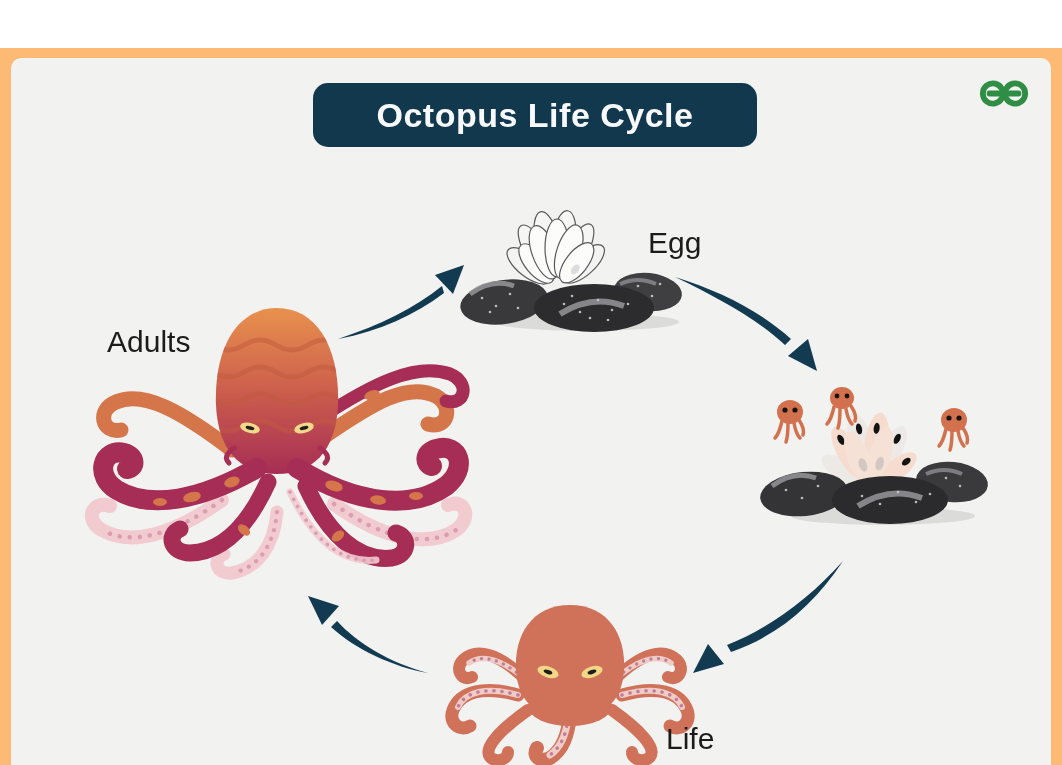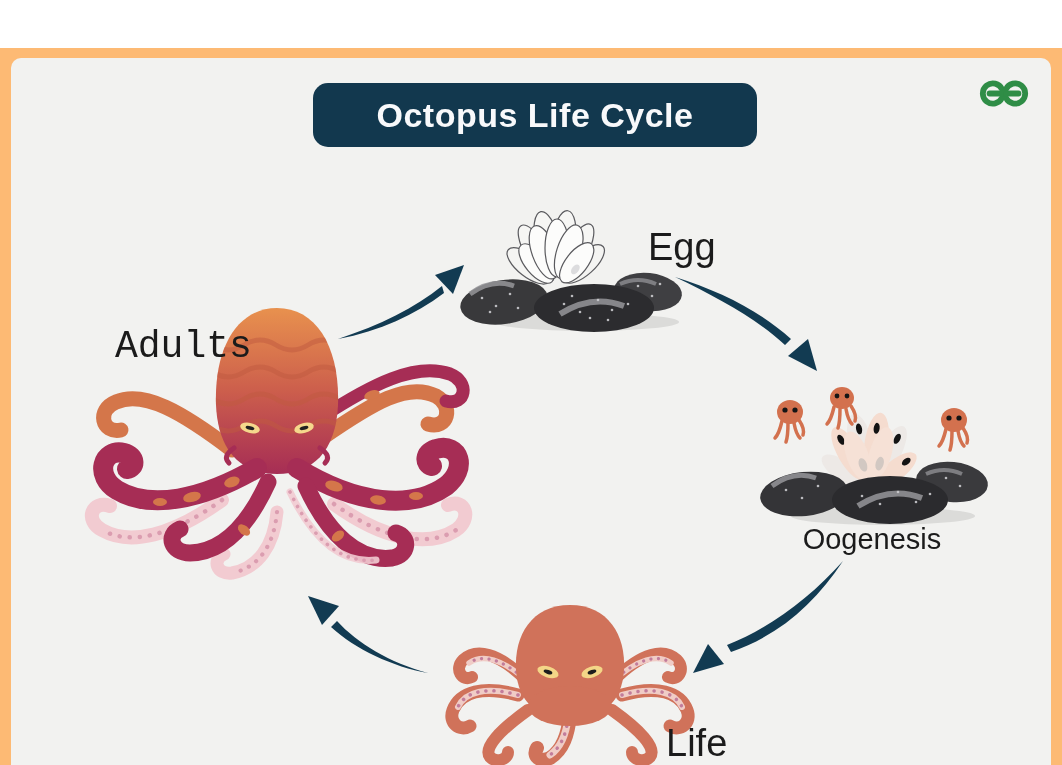--- a/index.html
+++ b/index.html
@@ -3,21 +3,21 @@
 <meta charset="utf-8">
 <style>
   html,body{margin:0;padding:0;background:#ffffff;}
   .canvas{position:relative;width:1062px;height:765px;background:#fdba74;overflow:hidden;
           font-family:"Liberation Sans",sans-serif;margin-top:48px;}
   .panel{position:absolute;left:11px;top:10px;right:11px;bottom:13px;background:#f2f2f0;border-radius:10px;}
   .title-banner{position:absolute;left:313px;top:35px;width:444px;height:64px;background:#12384E;
                 border-radius:15px;display:flex;align-items:center;justify-content:center;}
   .title-banner span{color:#F8F9FB;font-size:34px;font-weight:700;letter-spacing:.5px;}
   .logo{position:absolute;left:975px;top:32px;width:58px;height:27px;}
-  .stage-label{position:absolute;color:#1b1b1b;font-size:38px;font-weight:400;white-space:nowrap;}
+  .stage-label{position:absolute;color:#1b1b1b;font-size:30px;font-weight:400;white-space:nowrap;}
   .fig{position:absolute;}
   .arrow{position:absolute;}
 </style>
 </head>
 <body>
 
 <div class="canvas">
   <div class="panel"></div>
 
   <div class="title-banner">
@@ -175,21 +175,20 @@
         <circle cx="60" cy="116" r="1.3"></circle>
       <circle cx="104" cy="126" r="1.3"></circle>
         <circle cx="122" cy="134" r="1.3"></circle>
         <circle cx="140" cy="122" r="1.3"></circle>
       <circle cx="158" cy="132" r="1.3"></circle>
         <circle cx="172" cy="124" r="1.3"></circle>
         <circle cx="188" cy="108" r="1.3"></circle>
       <circle cx="202" cy="116" r="1.3"></circle>
     </g>
   </svg>
-  <div class="stage-label" style="left:792px;top:475px;width:160px;text-align:center;font-size:29px;">Oogenesis</div>
 
   <svg class="fig" style="left:438px;top:542px;width:265px;height:180px;" viewBox="0 0 265 180">
     <g stroke="#D0725A" fill="none" stroke-linecap="round">
       <path d="M88,90 C60,62 38,58 25,70 C16,79 24,92 34,87" stroke-width="12"></path>
       <path d="M176,90 C204,62 226,58 239,70 C248,79 240,92 230,87" stroke-width="12"></path>
       <path d="M80,105 C45,95 22,102 15,120 C10,133 22,142 32,136" stroke-width="13"></path>
       <path d="M184,105 C219,95 242,102 249,120 C254,133 242,142 232,136" stroke-width="13"></path>
       <path d="M90,120 C62,140 45,158 52,167 C58,173 70,170 70,162" stroke-width="12"></path>
       <path d="M174,120 C202,140 219,158 212,167 C206,173 194,170 194,162" stroke-width="12"></path>
       <path d="M132,125 C130,145 125,160 112,168 C102,173 94,166 99,158" stroke-width="14"></path>
@@ -267,21 +266,21 @@
       <ellipse cx="262" cy="186" rx="9" ry="5" transform="rotate(16 262 186)"></ellipse>
       <ellipse cx="306" cy="200" rx="8" ry="4.5" transform="rotate(10 306 200)"></ellipse>
       <ellipse cx="344" cy="196" rx="7" ry="4"></ellipse>
       <ellipse cx="172" cy="230" rx="7" ry="4.5" transform="rotate(40 172 230)"></ellipse>
       <ellipse cx="266" cy="236" rx="7" ry="4.5" transform="rotate(-38 266 236)"></ellipse>
       <ellipse cx="300" cy="95" rx="8" ry="4.5" transform="rotate(-18 300 95)"></ellipse>
     </g>
     <path d="M218,192 C240,238 268,264 304,260" stroke="#F2CBD1" stroke-width="7" fill="none" stroke-linecap="round" opacity="0.9"></path>
     <path d="M218,192 C240,238 268,264 304,260" stroke="#DB9DB0" stroke-width="3.6" fill="none" stroke-linecap="round" stroke-dasharray="0.1 8"></path>
   </svg>
-  <div class="stage-label" style="left:115px;top:277px;font-family:Liberation Mono, monospace;">Adults</div>
+  <div class="stage-label" style="left:107px;top:277px;">Adults</div>
 
   <svg class="arrow" style="left:330px;top:205px;width:140px;height:95px;" viewBox="0 0 140 95">
     <path d="M8,86 C50,72 85,55 112,33 L114,40 C85,62 50,78 8,86 Z" fill="#123B52"></path>
     <polygon points="134,12 123,41 105,22" fill="#123B52"></polygon>
   </svg>
 
   <svg class="arrow" style="left:665px;top:215px;width:165px;height:120px;" viewBox="0 0 165 120">
     <path d="M10,14 C55,28 95,48 126,76 L120,82 C92,56 52,34 10,14 Z" fill="#123B52"></path>
     <polygon points="152,108 143,76 123,93" fill="#123B52"></polygon>
   </svg>

